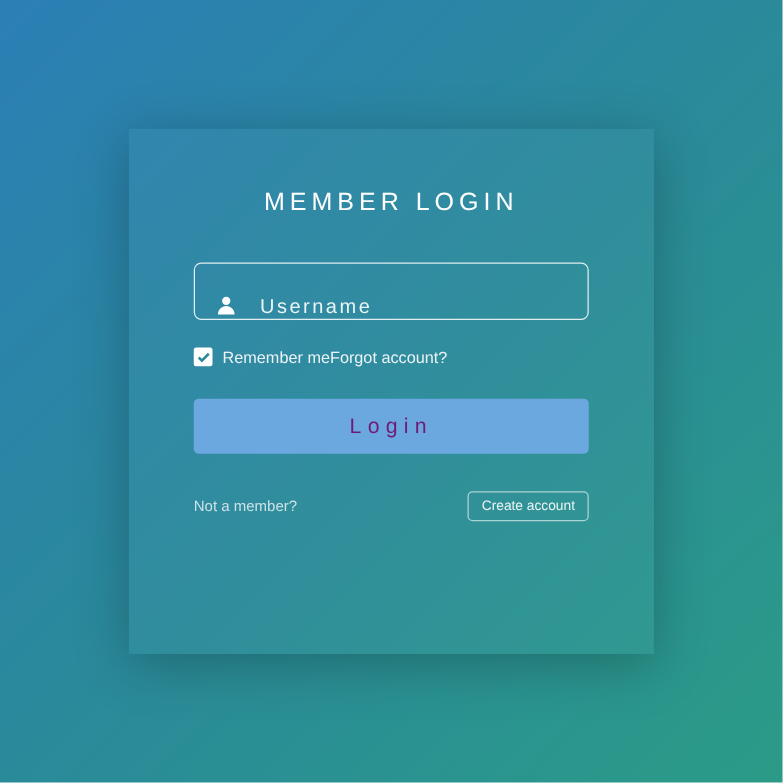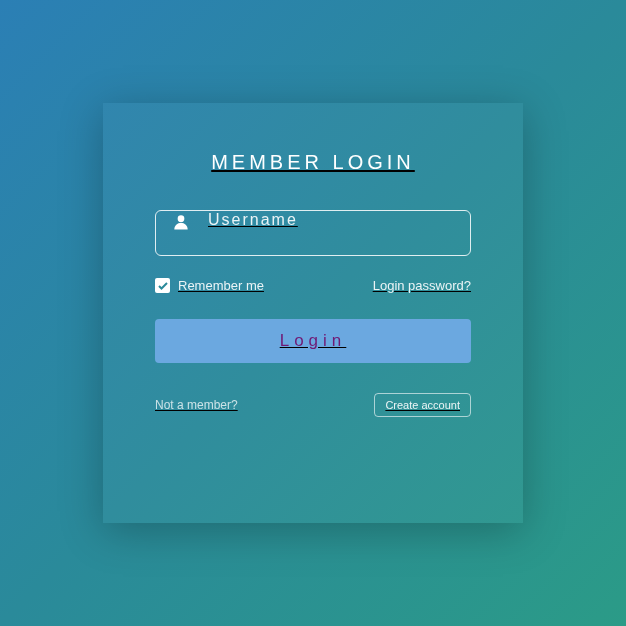--- a/index.html
+++ b/index.html
@@ -17,36 +17,35 @@
       font-family: -apple-system, BlinkMacSystemFont, "Segoe UI", Arial, sans-serif;
     }
     .card {
       width: 420px;
       height: 420px;
       background: rgba(255, 255, 255, 0.03);
       box-shadow: 0 8px 40px rgba(0, 0, 0, 0.25);
       padding: 48px 52px 40px;
       display: flex;
       flex-direction: column;
-      text-decoration: underline;
     }
     .title {
       text-align: center;
       color: #ffffff;
       font-size: 20px;
       letter-spacing: 4px;
       font-weight: 400;
       margin-bottom: 36px;
     }
     .input-wrap {
       border: 1px solid rgba(255, 255, 255, 0.85);
       border-radius: 6px;
       height: 46px;
       display: flex;
-      align-items: flex-start;
+      align-items: flex-end;
       margin-bottom: 14px;
       padding: 0 14px;
     }
     .input-icon {
       width: 22px;
       height: 22px;
       display: flex;
       align-items: center;
       justify-content: center;
       margin-right: 16px;
@@ -62,21 +61,20 @@
       letter-spacing: 2px;
       font-weight: 300;
     }
     .input-wrap input::placeholder {
       color: rgba(255, 255, 255, 0.9);
       letter-spacing: 2px;
       font-weight: 300;
     }
     .row {
       display: flex;
-      justify-content: space-between;
       align-items: center;
       margin-top: 8px;
       margin-bottom: 26px;
     }
     .remember {
       display: flex;
       align-items: center;
       gap: 8px;
       color: rgba(255, 255, 255, 0.9);
       font-size: 13px;
@@ -153,21 +151,21 @@
 
   <div class="row">
     <label class="remember">
       <span class="checkbox">
         <svg viewBox="0 0 24 24" width="12" height="12" fill="none" stroke="#2b8a9a" stroke-width="4">
           <polyline points="4,12 9,17 20,6"></polyline>
         </svg>
       </span>
       <span>Remember me</span>
     </label>
-    <a class="forgot">Login password?</a>
+    <a class="forgot">Forgot account?</a>
   </div>
 
   <button class="login-btn">Login</button>
 
   <div class="footer">
     <span class="not-member">Not a member?</span>
     <button class="create-btn">Create account</button>
   </div>
 </div>
 

